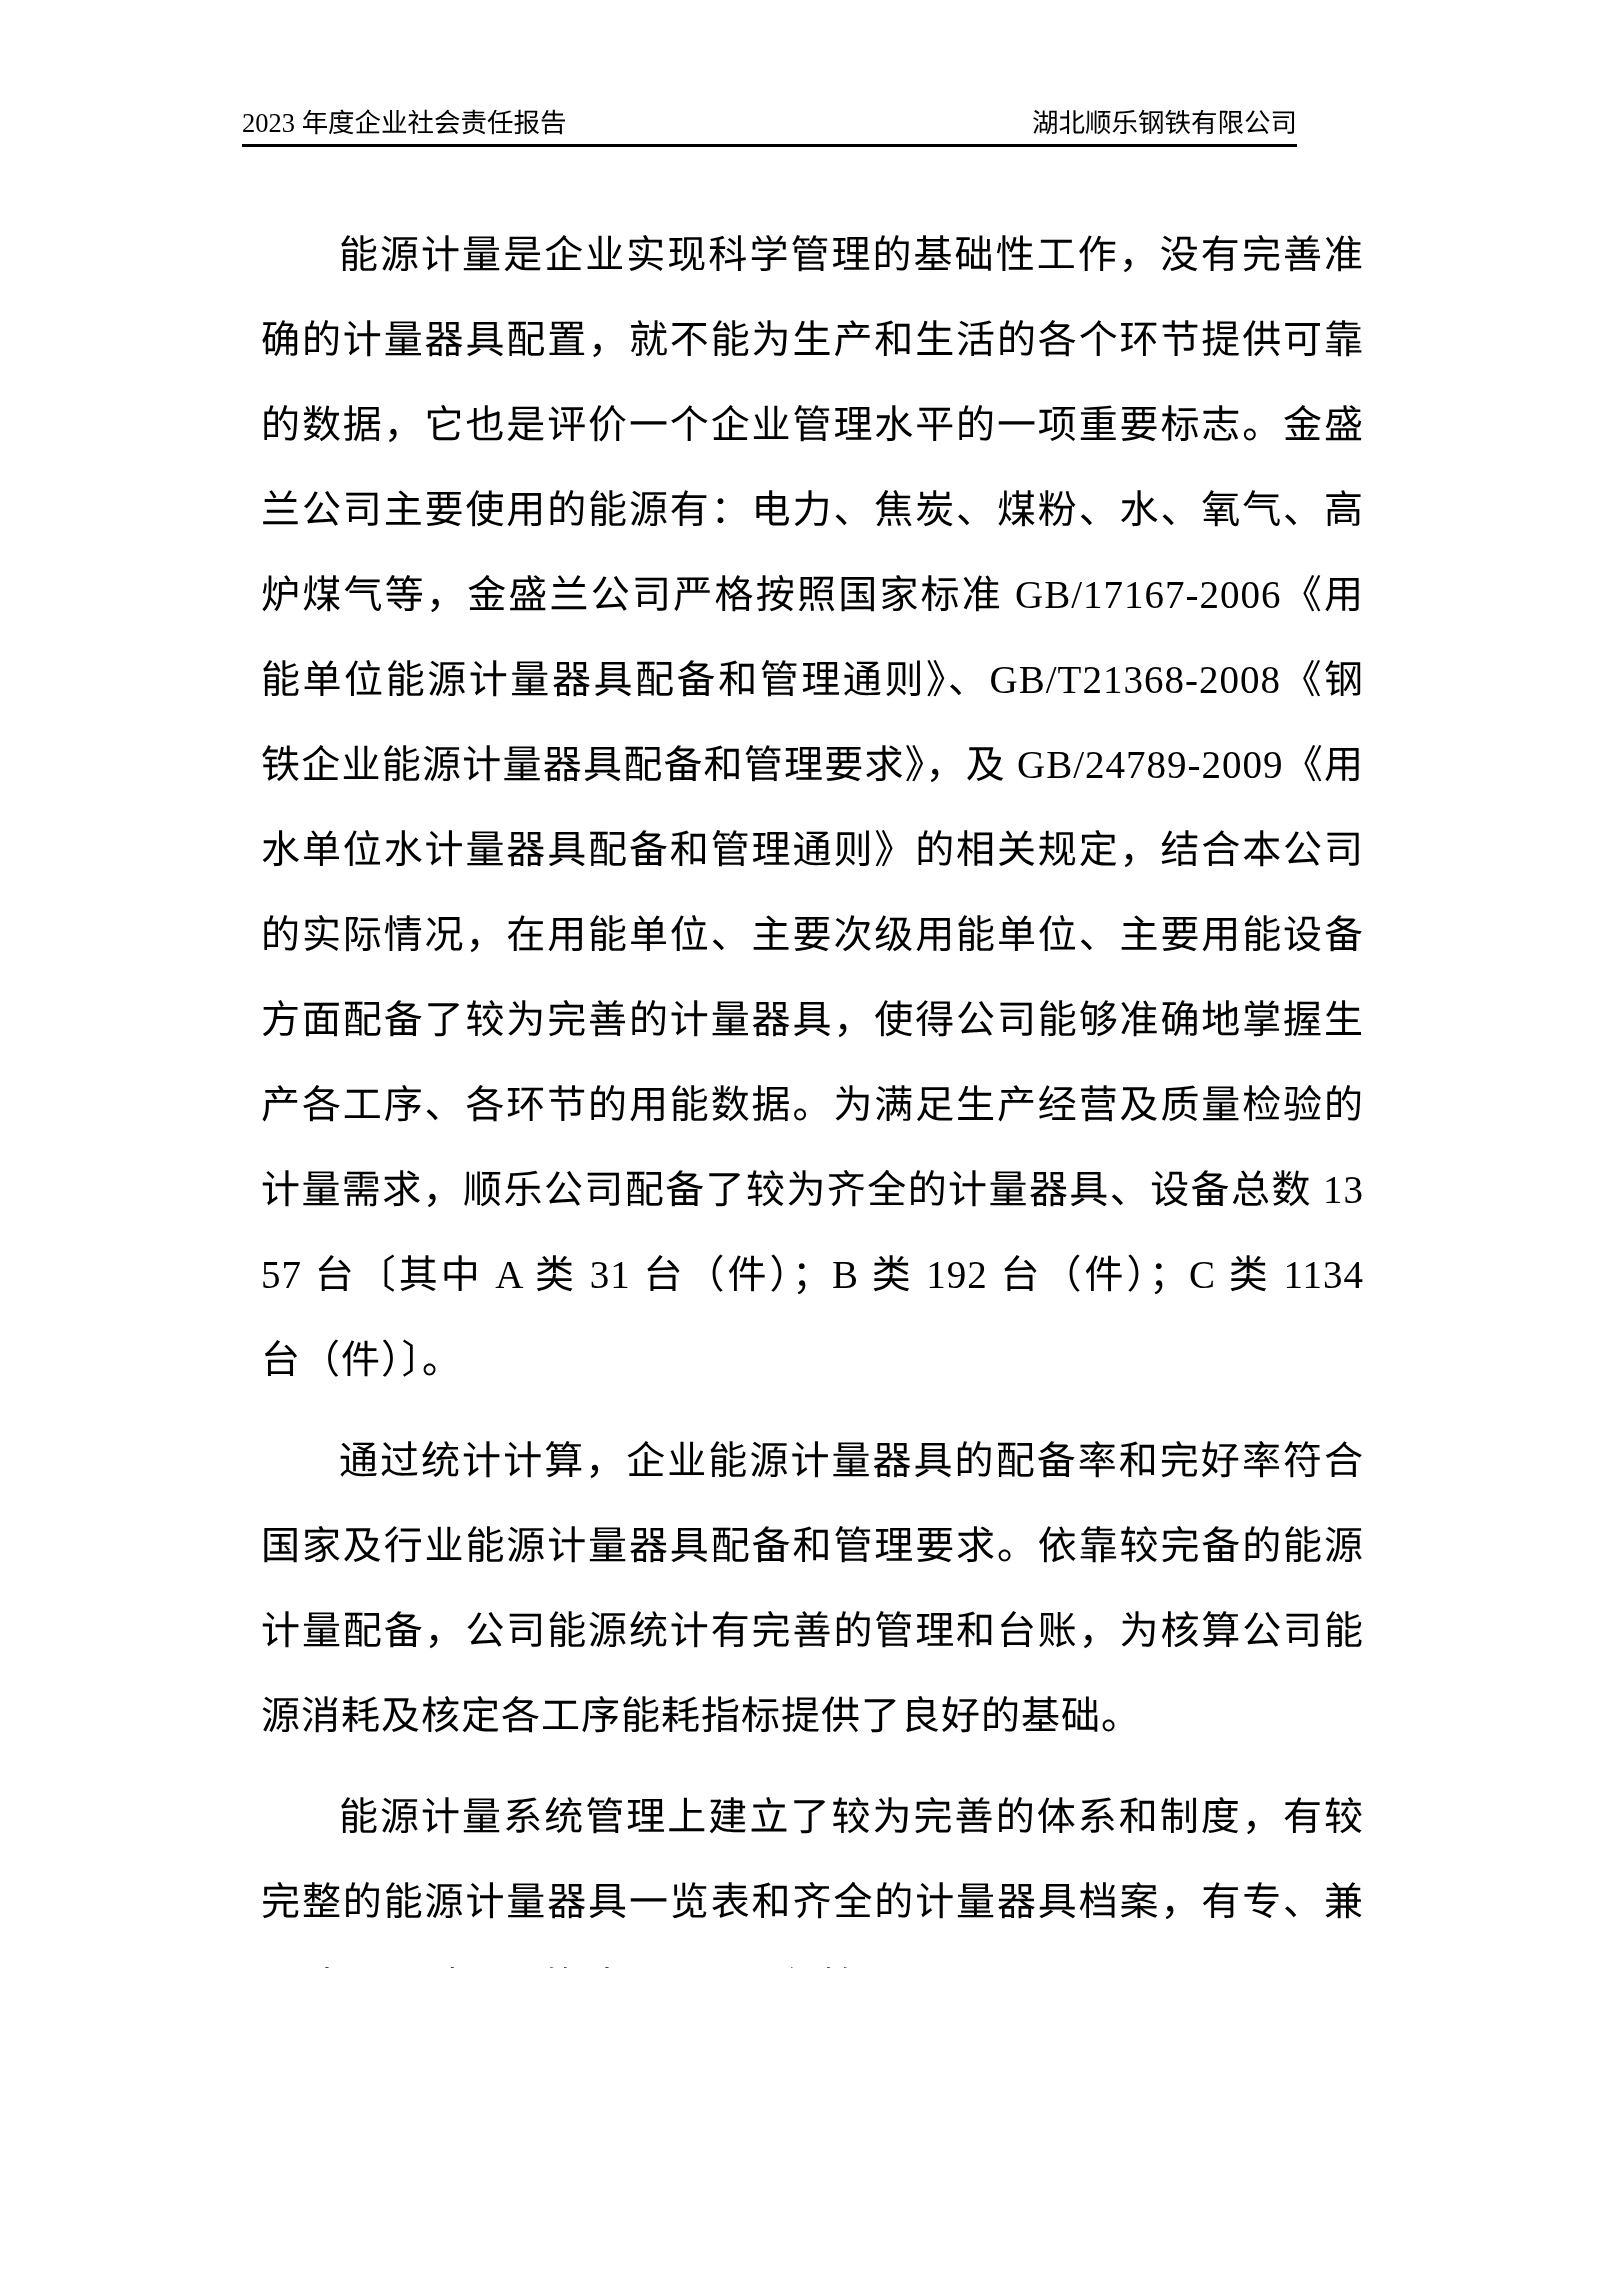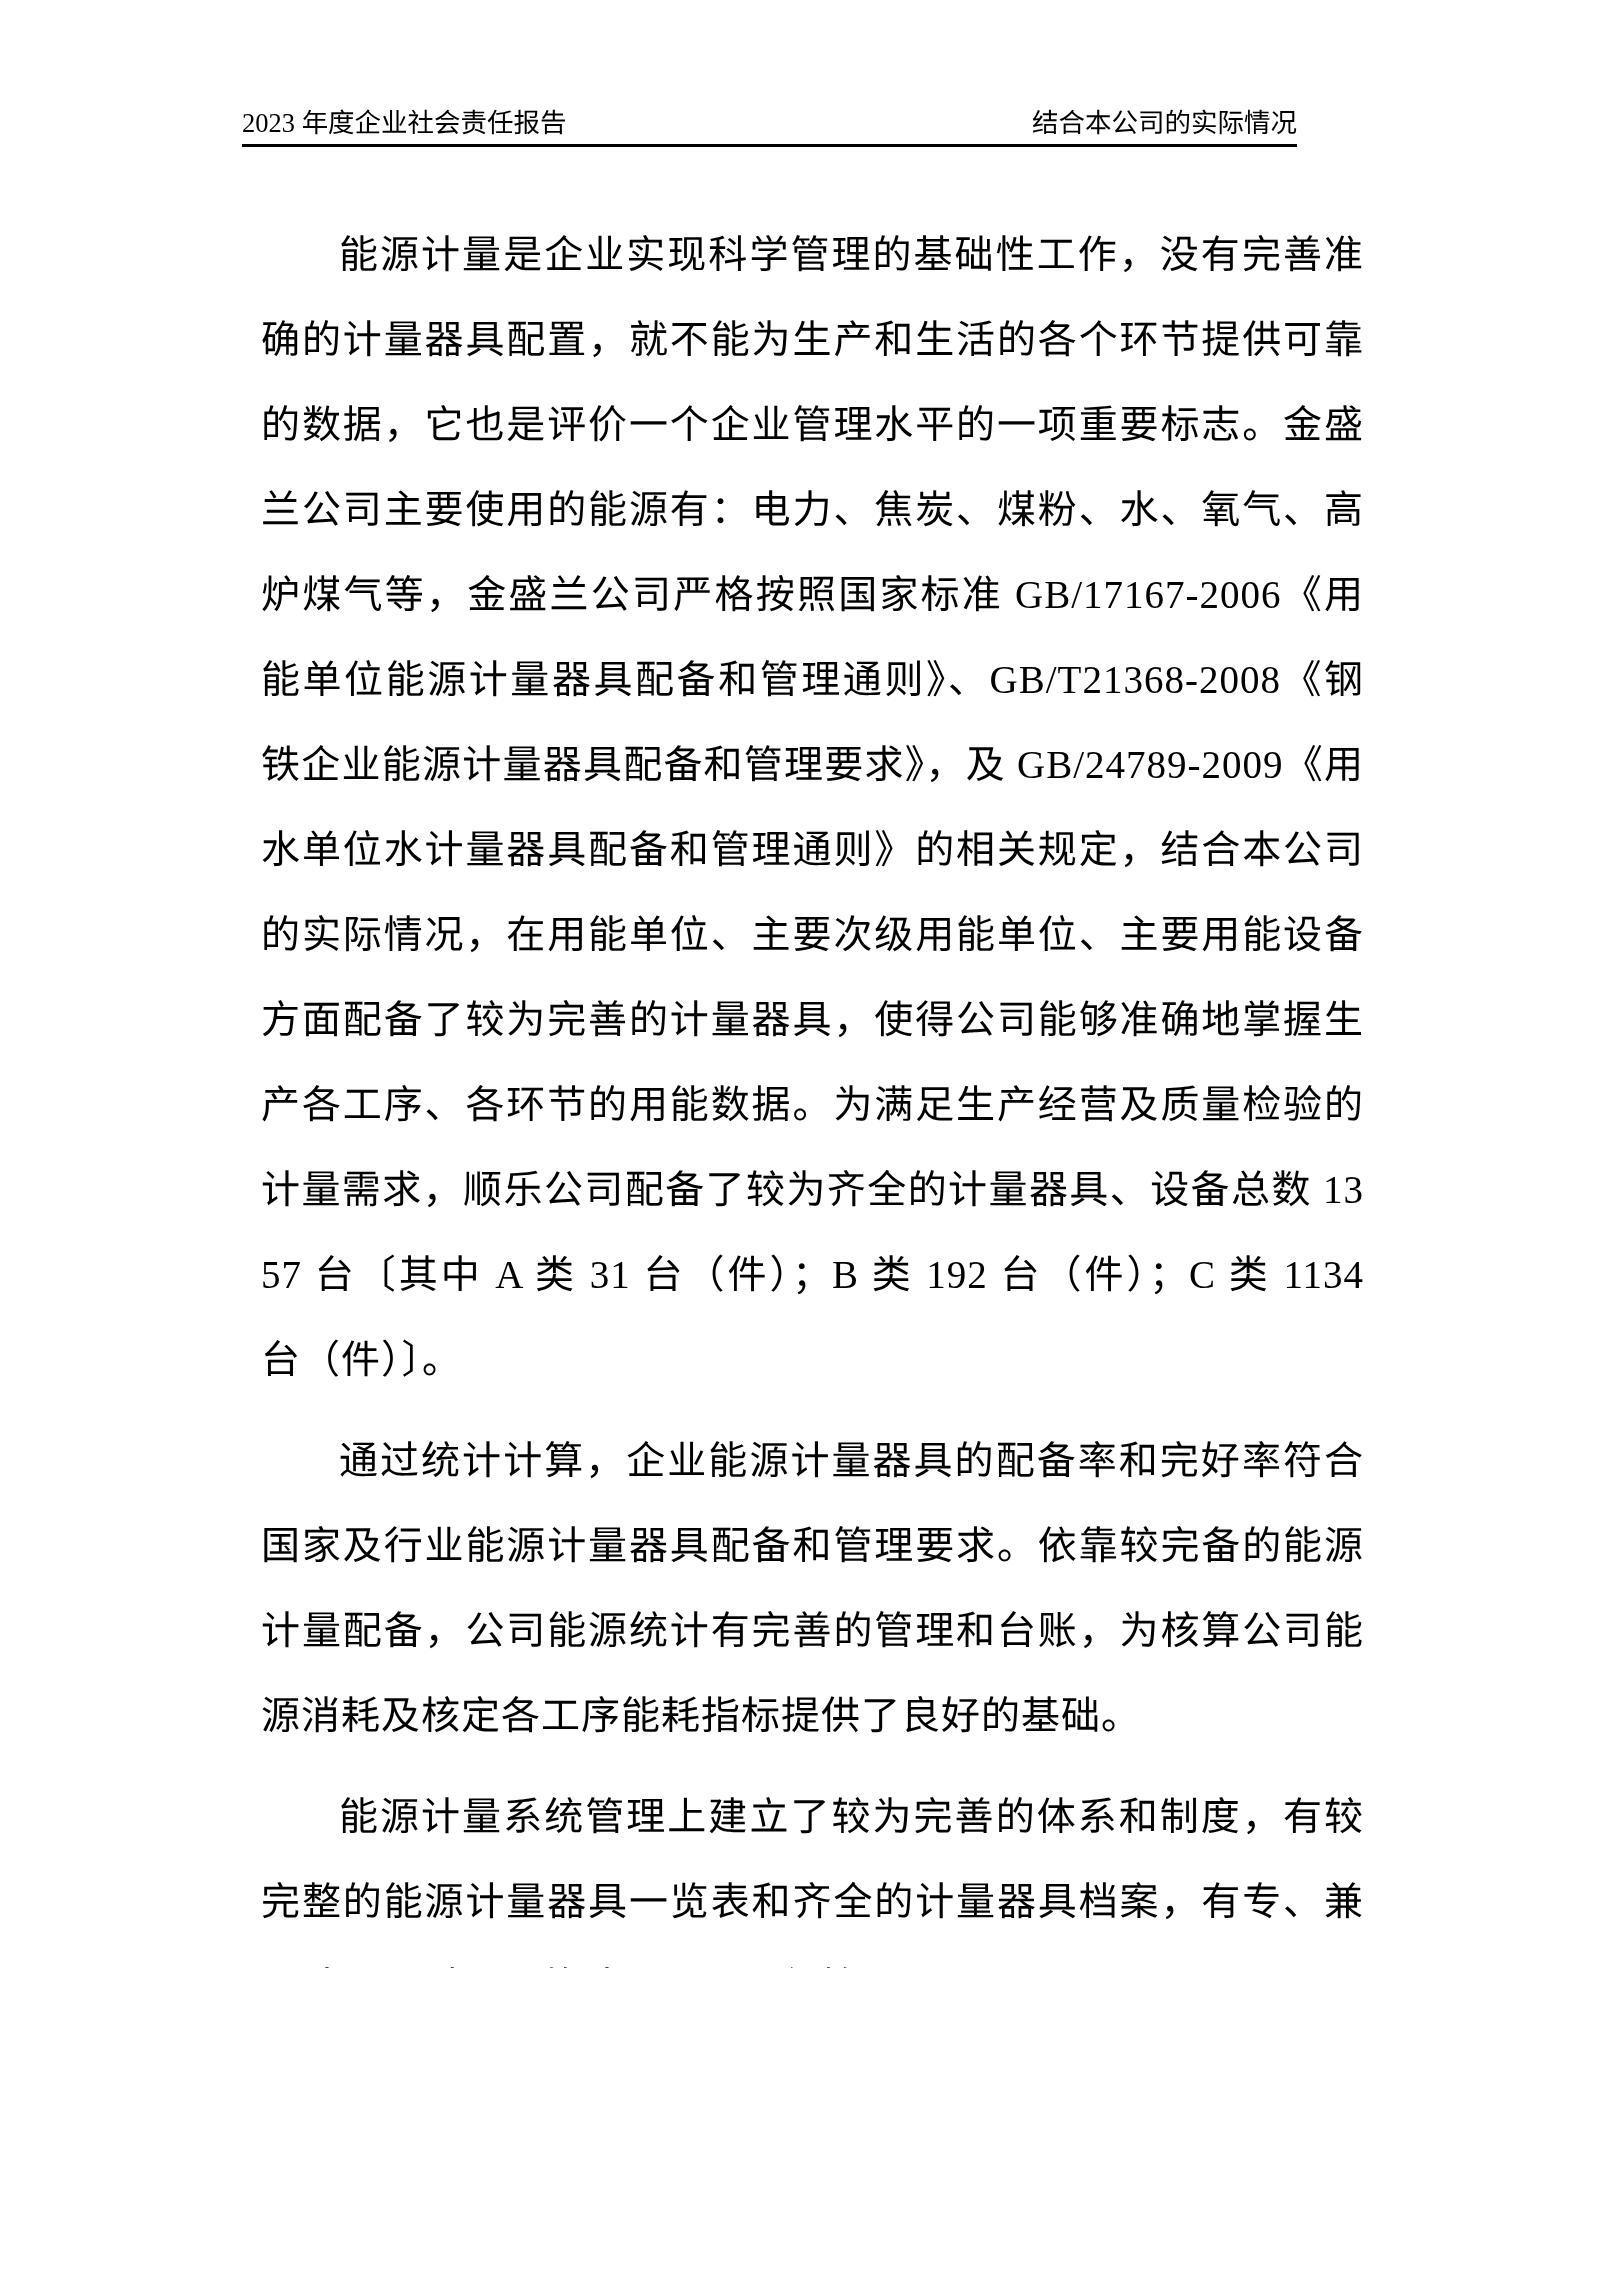--- a/index.html
+++ b/index.html
@@ -61,21 +61,21 @@
     font-size: 28px;
   }
 </style>
 </head>
 <body>
 
 <div class="page">
 
   <div class="header">
     <span class="header-left">2023 年度企业社会责任报告</span>
-    <span class="header-right">结合本公司的实际情况</span>
+    <span class="header-right">湖北顺乐钢铁有限公司</span>
   </div>
 
   <div class="content">
     <p class="para">能源计量是企业实现科学管理的基础性工作，没有完善准确的计量器具配置，就不能为生产和生活的各个环节提供可靠的数据，它也是评价一个企业管理水平的一项重要标志。金盛兰公司主要使用的能源有：电力、焦炭、煤粉、水、氧气、高炉煤气等，金盛兰公司严格按照国家标准 GB/17167-2006《用能单位能源计量器具配备和管理通则》、GB/T21368-2008《钢铁企业能源计量器具配备和管理要求》，及 GB/24789-2009《用水单位水计量器具配备和管理通则》的相关规定，结合本公司的实际情况，在用能单位、主要次级用能单位、主要用能设备方面配备了较为完善的计量器具，使得公司能够准确地掌握生产各工序、各环节的用能数据。为满足生产经营及质量检验的计量需求，顺乐公司配备了较为齐全的计量器具、设备总数 1357 台〔其中 A 类 31 台（件）；B 类 192 台（件）；C 类 1134 台（件）〕。</p>
     <p class="para">通过统计计算，企业能源计量器具的配备率和完好率符合国家及行业能源计量器具配备和管理要求。依靠较完备的能源计量配备，公司能源统计有完善的管理和台账，为核算公司能源消耗及核定各工序能耗指标提供了良好的基础。</p>
     <p class="para">能源计量系统管理上建立了较为完善的体系和制度，有较完整的能源计量器具一览表和齐全的计量器具档案，有专、兼职计量员对公司的计量器具进行管理。</p>
     <h2 class="section-heading">技术创新推动节能减排</h2>
   </div>
 
   <div class="page-number">20</div>

